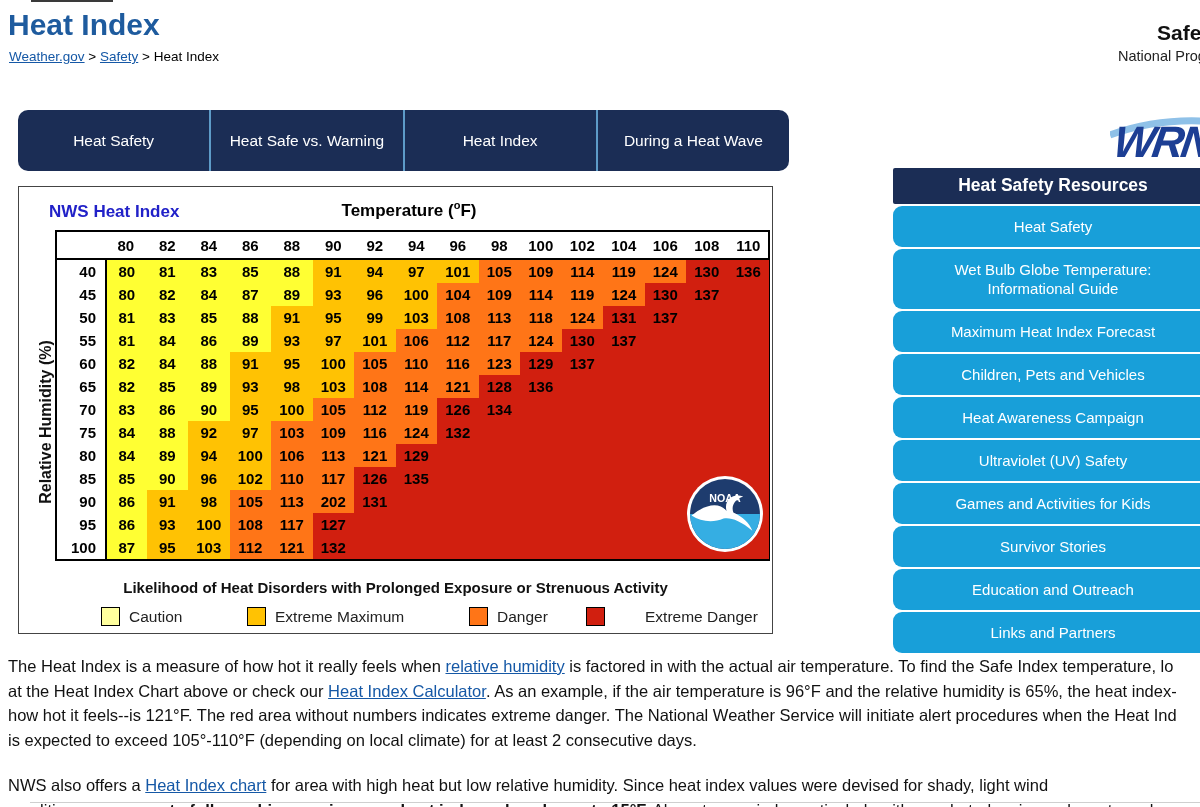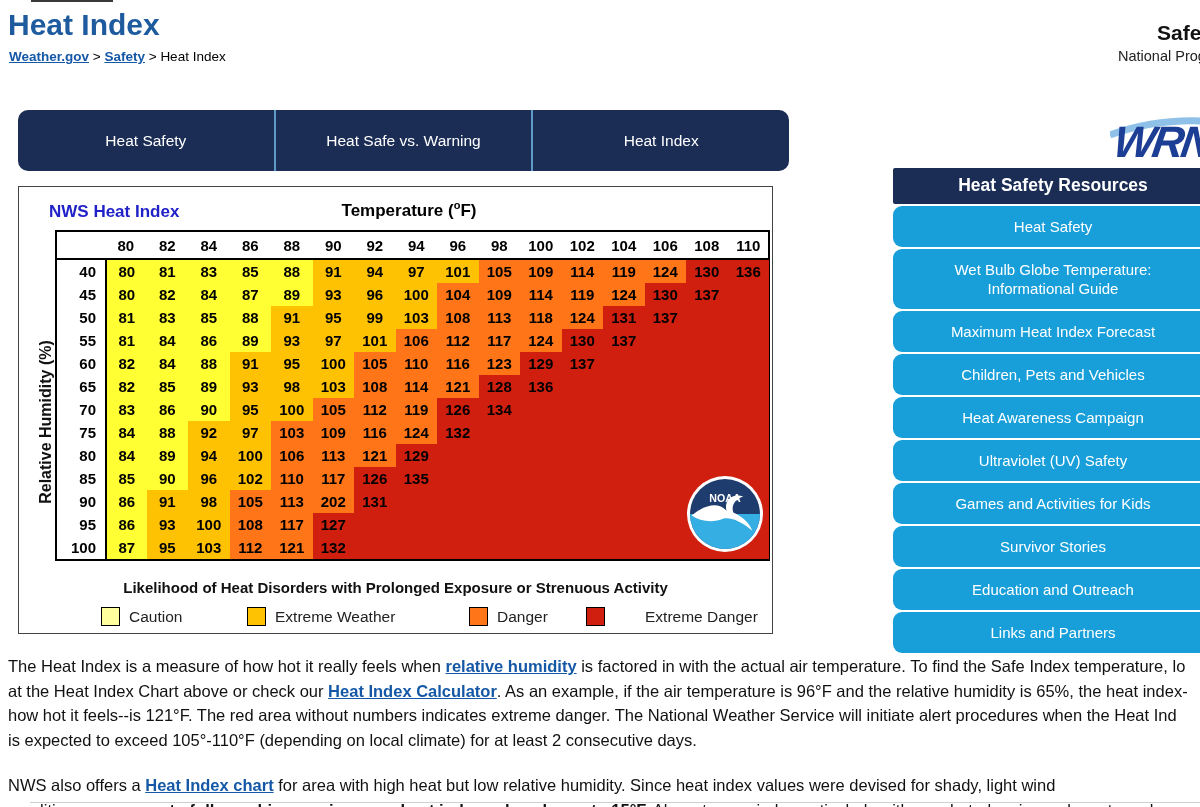--- a/index.html
+++ b/index.html
@@ -4,21 +4,21 @@
 <style>
   * { margin:0; padding:0; box-sizing:border-box; }
   html,body { width:1200px; height:807px; overflow:hidden; background:#fff;
     font-family:"Liberation Sans", sans-serif; color:#111; position:relative; }
 
   .abs { position:absolute; }
 
   
   #page-title { left:8px; top:8px; font-size:30px; font-weight:bold; color:#1E5B9E; }
   #breadcrumb { left:9px; top:49px; font-size:13.5px; color:#000; }
-  #breadcrumb a, .lnk { color:#1558A6; text-decoration:underline; cursor:pointer;font-weight:bold; }
+  #breadcrumb a, .lnk { color:#1558A6; text-decoration:underline; cursor:pointer; }
   #top-artifact { left:31px; top:0; width:82px; height:2px; background:#3a3a3a; }
 
   #tr-title { left:1157px; top:21px; font-size:21px; font-weight:bold; white-space:nowrap; }
   #tr-sub   { left:1118px; top:48px; font-size:14.5px; color:#222; white-space:nowrap; }
 
   
   #wrn { left:1114px; top:113px; width:120px; height:55px; overflow:visible; }
   #wrn .wrn-text { position:absolute; left:0; top:4px; font-size:44px; font-weight:bold;
       font-style:italic; color:#1C3E94; letter-spacing:-3px; transform:skewX(-8deg); }
   #wrn svg { position:absolute; left:-4px; top:-2px; }
@@ -102,20 +102,23 @@
 
 <div id="nav" class="abs">
     <div class="nav-tab">
       <span>Heat Safety</span>
     </div>
     <div class="nav-tab">
       <span>Heat Safe vs. Warning</span>
     </div>
     <div class="nav-tab">
       <span>Heat Index</span>
+    </div>
+    <div class="nav-tab">
+      <span>During a Heat Wave</span>
     </div>
   </div>
 
 <div id="sidebar" class="abs">
   <div id="sidebar-header">Heat Safety Resources</div>
   <div id="sidebar-items">
       <div class="sb-item">Heat Safety</div>
       <div class="sb-item">Wet Bulb Globe Temperature: Informational Guide</div>
       <div class="sb-item">Maximum Heat Index Forecast</div>
       <div class="sb-item">Children, Pets and Vehicles</div>
@@ -356,21 +359,21 @@
       <text id="noaa-text" x="50" y="34" font-size="14" font-weight="bold" fill="#ffffff" text-anchor="middle" font-family="Liberation Sans, sans-serif">NOAA</text>
     </svg>
   </div>
   <div id="legend-items">
       <div class="legend-item abs" style="left: 82px;">
         <span class="legend-swatch" style="background: rgb(255, 255, 158);"></span>
         <span class="legend-label">Caution</span>
       </div>
       <div class="legend-item abs" style="left: 228px;">
         <span class="legend-swatch" style="background: rgb(255, 194, 3);"></span>
-        <span class="legend-label">Extreme Weather</span>
+        <span class="legend-label">Extreme Maximum</span>
       </div>
       <div class="legend-item abs" style="left: 450px;">
         <span class="legend-swatch" style="background: rgb(255, 117, 23);"></span>
         <span class="legend-label">Danger</span>
       </div>
       <div class="legend-item abs" style="left: 567px; gap: 40px;">
         <span class="legend-swatch" style="background: rgb(209, 31, 15);"></span>
         <span class="legend-label">Extreme Danger</span>
       </div>
     </div>

